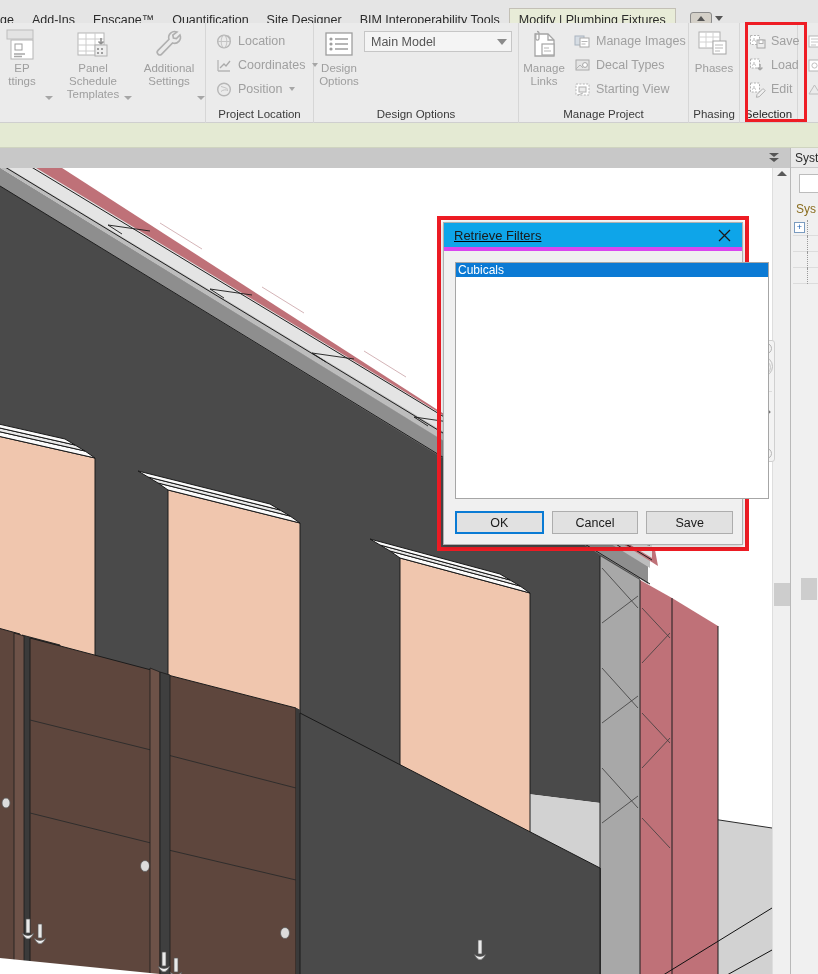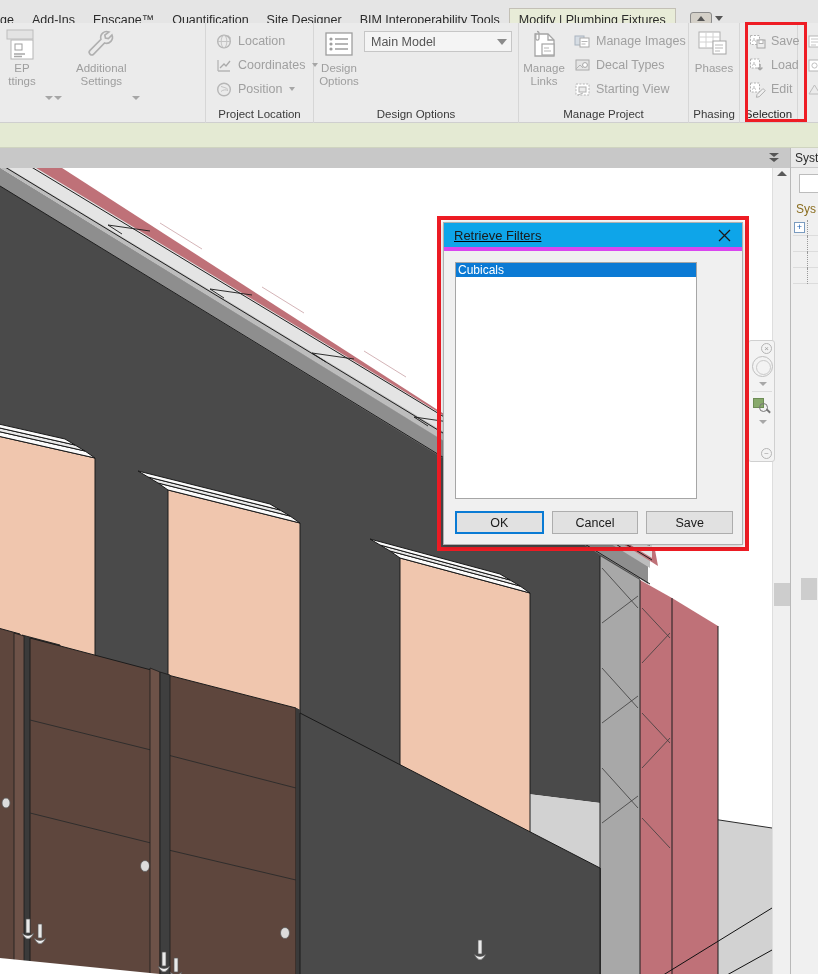--- a/index.html
+++ b/index.html
@@ -157,21 +157,21 @@
     font-family:"Liberation Sans", sans-serif;
   }
   #dlg-title {
     height:28px; background:#0ea5e9; display:flex; align-items:center;
     padding:0 0 0 10px; border-bottom:4px solid #d946ef;text-decoration:underline;
   }
   #dlg-title .t { flex:1; font-size:13px; color:#1a1a1a; }
   #dlg-close { width:36px; height:27px; display:flex; align-items:center; justify-content:center; cursor:default; }
   #dlg-close svg { display:block; }
   #dlg-list {
-    position:absolute; left:11px; top:39px; width:242px; height:237px;
+    position:absolute; left:11px; top:39px; width:314px; height:237px;
     background:#ffffff; border:1px solid #a6a6a6; overflow:hidden;
   }
   .li { height:14px; line-height:14px; font-size:12px; padding:0 2px; color:#000; }
   .li.sel { background:#0b7ad4; color:#ffffff; }
   #dlg-buttons { position:absolute; left:11px; top:288px; width:278px; height:23px; display:flex; gap:8px; }
   .dbtn {
     flex:1; height:23px; background:#e1e1e1; border:1px solid #adadad;
     font-size:12.5px; color:#1a1a1a; display:flex; align-items:center; justify-content:center;
     cursor:default;
   }
@@ -207,20 +207,33 @@
               <rect x="6" y="11" width="22" height="19" fill="#fff" stroke="#b5b5b5"></rect>
               <rect x="10" y="15" width="7" height="6" fill="#fff" stroke="#9e9e9e"></rect>
               <path d="M9 25h11M9 27.5h8" stroke="#a8a8a8" stroke-width="1.3"></path>
             </svg>
         </div>
         <div class="lbl">EP
 ttings</div>
       </div>
       <div class="dropcaret"></div>
 
+      <div class="bigbtn" style="margin-left:10px;">
+        <div class="ic">
+          <svg width="36" height="32" viewBox="0 0 36 32">
+              <rect x="3" y="4" width="26" height="22" fill="#fff" stroke="#b5b5b5"></rect>
+              <path d="M3 10h26M3 16h26M3 22h26M11 4v22M20 4v22" stroke="#cccccc"></path>
+              <rect x="20" y="16" width="12" height="11" fill="#eee" stroke="#b0b0b0"></rect>
+              <path d="M22 19h2v2h-2zM26 19h2v2h-2zM22 23h2v2h-2zM26 23h2v2h-2z" fill="#9e9e9e"></path>
+              <path d="M26 9v6m0 0l-2.5-2.5M26 15l2.5-2.5" stroke="#8f8f8f" stroke-width="1.6" fill="none"></path>
+            </svg>
+        </div>
+        <div class="lbl">Panel Schedule
+Templates</div>
+      </div>
       <div class="dropcaret"></div>
 
       <div class="bigbtn" style="margin-left:10px;">
         <div class="ic">
           <svg width="34" height="32" viewBox="0 0 34 32">
               <path d="M25 3a6 6 0 0 0-8 7.4L6 21.4a2.6 2.6 0 0 0 3.7 3.7L20.6 14a6 6 0 0 0 7.4-8l-3.6 3.6-3-.6-.6-3L25 3z" fill="none" stroke="#b0b0b0" stroke-width="1.6"></path>
             </svg>
         </div>
         <div class="lbl">Additional
 Settings</div>

